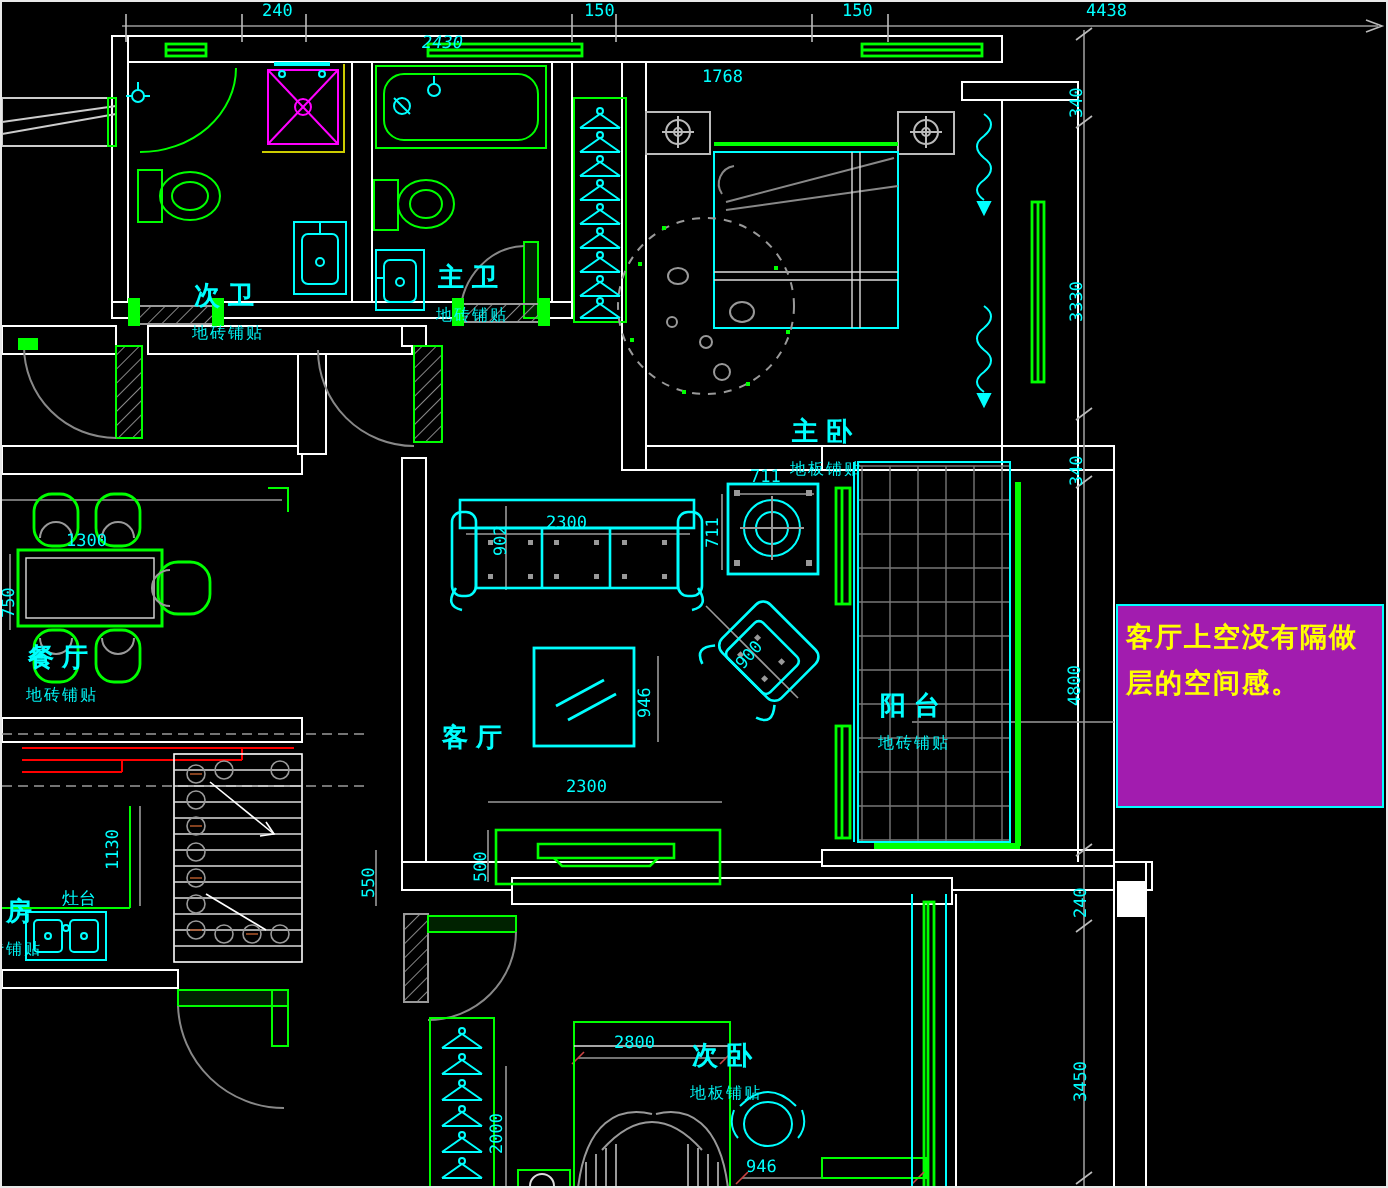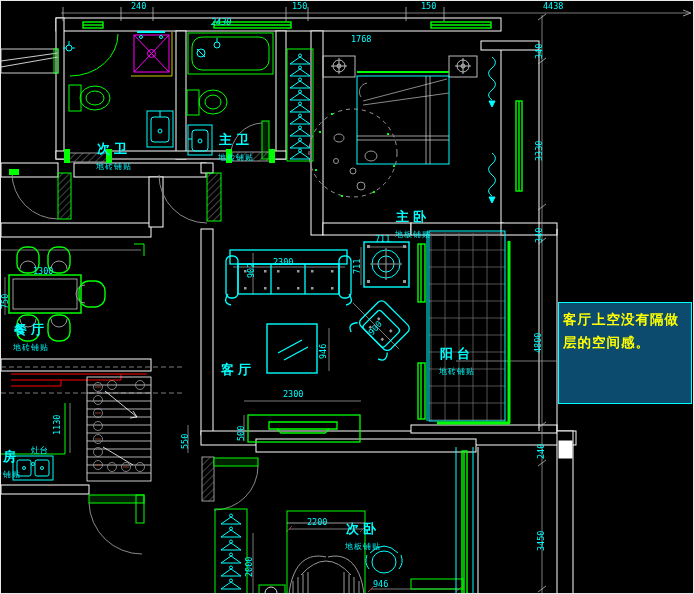--- a/index.html
+++ b/index.html
@@ -7,21 +7,21 @@
          border:1px solid #e8e8e8;box-sizing:border-box;
          font-family:"DejaVu Sans",sans-serif;}
   #planart{position:absolute;left:0;top:0;z-index:1;}
   #labels{position:absolute;left:0;top:0;width:694px;height:594px;z-index:2;pointer-events:none;}
   .room{position:absolute;color:#00ffff;text-align:center;white-space:nowrap;}
   .rname{font-size:13px;font-weight:bold;letter-spacing:4px;line-height:13px;margin-top:44px;}
   .rsub{font-size:8px;letter-spacing:1px;margin-top:6px;opacity:.95;}
   .dim{position:absolute;color:#00ffff;font-family:"DejaVu Sans Mono",monospace;
        font-size:8.5px;line-height:9px;white-space:nowrap;transform-origin:0 0;}
   #note-box{position:absolute;left:557px;top:301px;width:134px;height:102px;z-index:3;
-            border:1px solid #00ffff;background:#0c4a6e;box-sizing:border-box;
+            border:1px solid #00ffff;background:#a21caf;box-sizing:border-box;
             padding:5px 3px 0 4px;}
   .note-line{color:#ffff00;font-size:13.5px;font-weight:bold;line-height:23px;
              letter-spacing:1px;white-space:nowrap;}
 </style>
 </head>
 <body>
 
 <div id="stage">
 
 <svg id="planart" width="694" height="594" viewBox="0 0 694 594">
@@ -542,21 +542,21 @@
       <span class="dim" style="left: 374px; top: 234px;">711</span>
       <span class="dim" style="left: 352px; top: 273px; transform: rotate(-90deg);">711</span>
       <span class="dim" style="left: 366px; top: 330px; transform: rotate(-48deg);">900</span>
       <span class="dim" style="left: 318px; top: 358px; transform: rotate(-90deg);">946</span>
       <span class="dim" style="left: 282px; top: 389px;">2300</span>
       <span class="dim" style="left: 236px; top: 440px; transform: rotate(-90deg);">500</span>
       <span class="dim" style="left: 32px; top: 266px;">1300</span>
       <span class="dim" style="left: 0px; top: 308px; transform: rotate(-90deg);">750</span>
       <span class="dim" style="left: 180px; top: 448px; transform: rotate(-90deg);">550</span>
       <span class="dim" style="left: 52px; top: 434px; transform: rotate(-90deg);">1130</span>
-      <span class="dim" style="left: 306px; top: 517px;">2200</span>
+      <span class="dim" style="left: 306px; top: 517px;">2800</span>
       <span class="dim" style="left: 244px; top: 576px; transform: rotate(-90deg);">2000</span>
       <span class="dim" style="left: 372px; top: 579px;">946</span>
       <span class="dim" style="left: 30px; top: 445px;">灶台</span>
     </div>
 
 <div id="note-box">
       <div class="note-line">客厅上空没有隔做</div>
       <div class="note-line">层的空间感。</div>
     </div>
 

